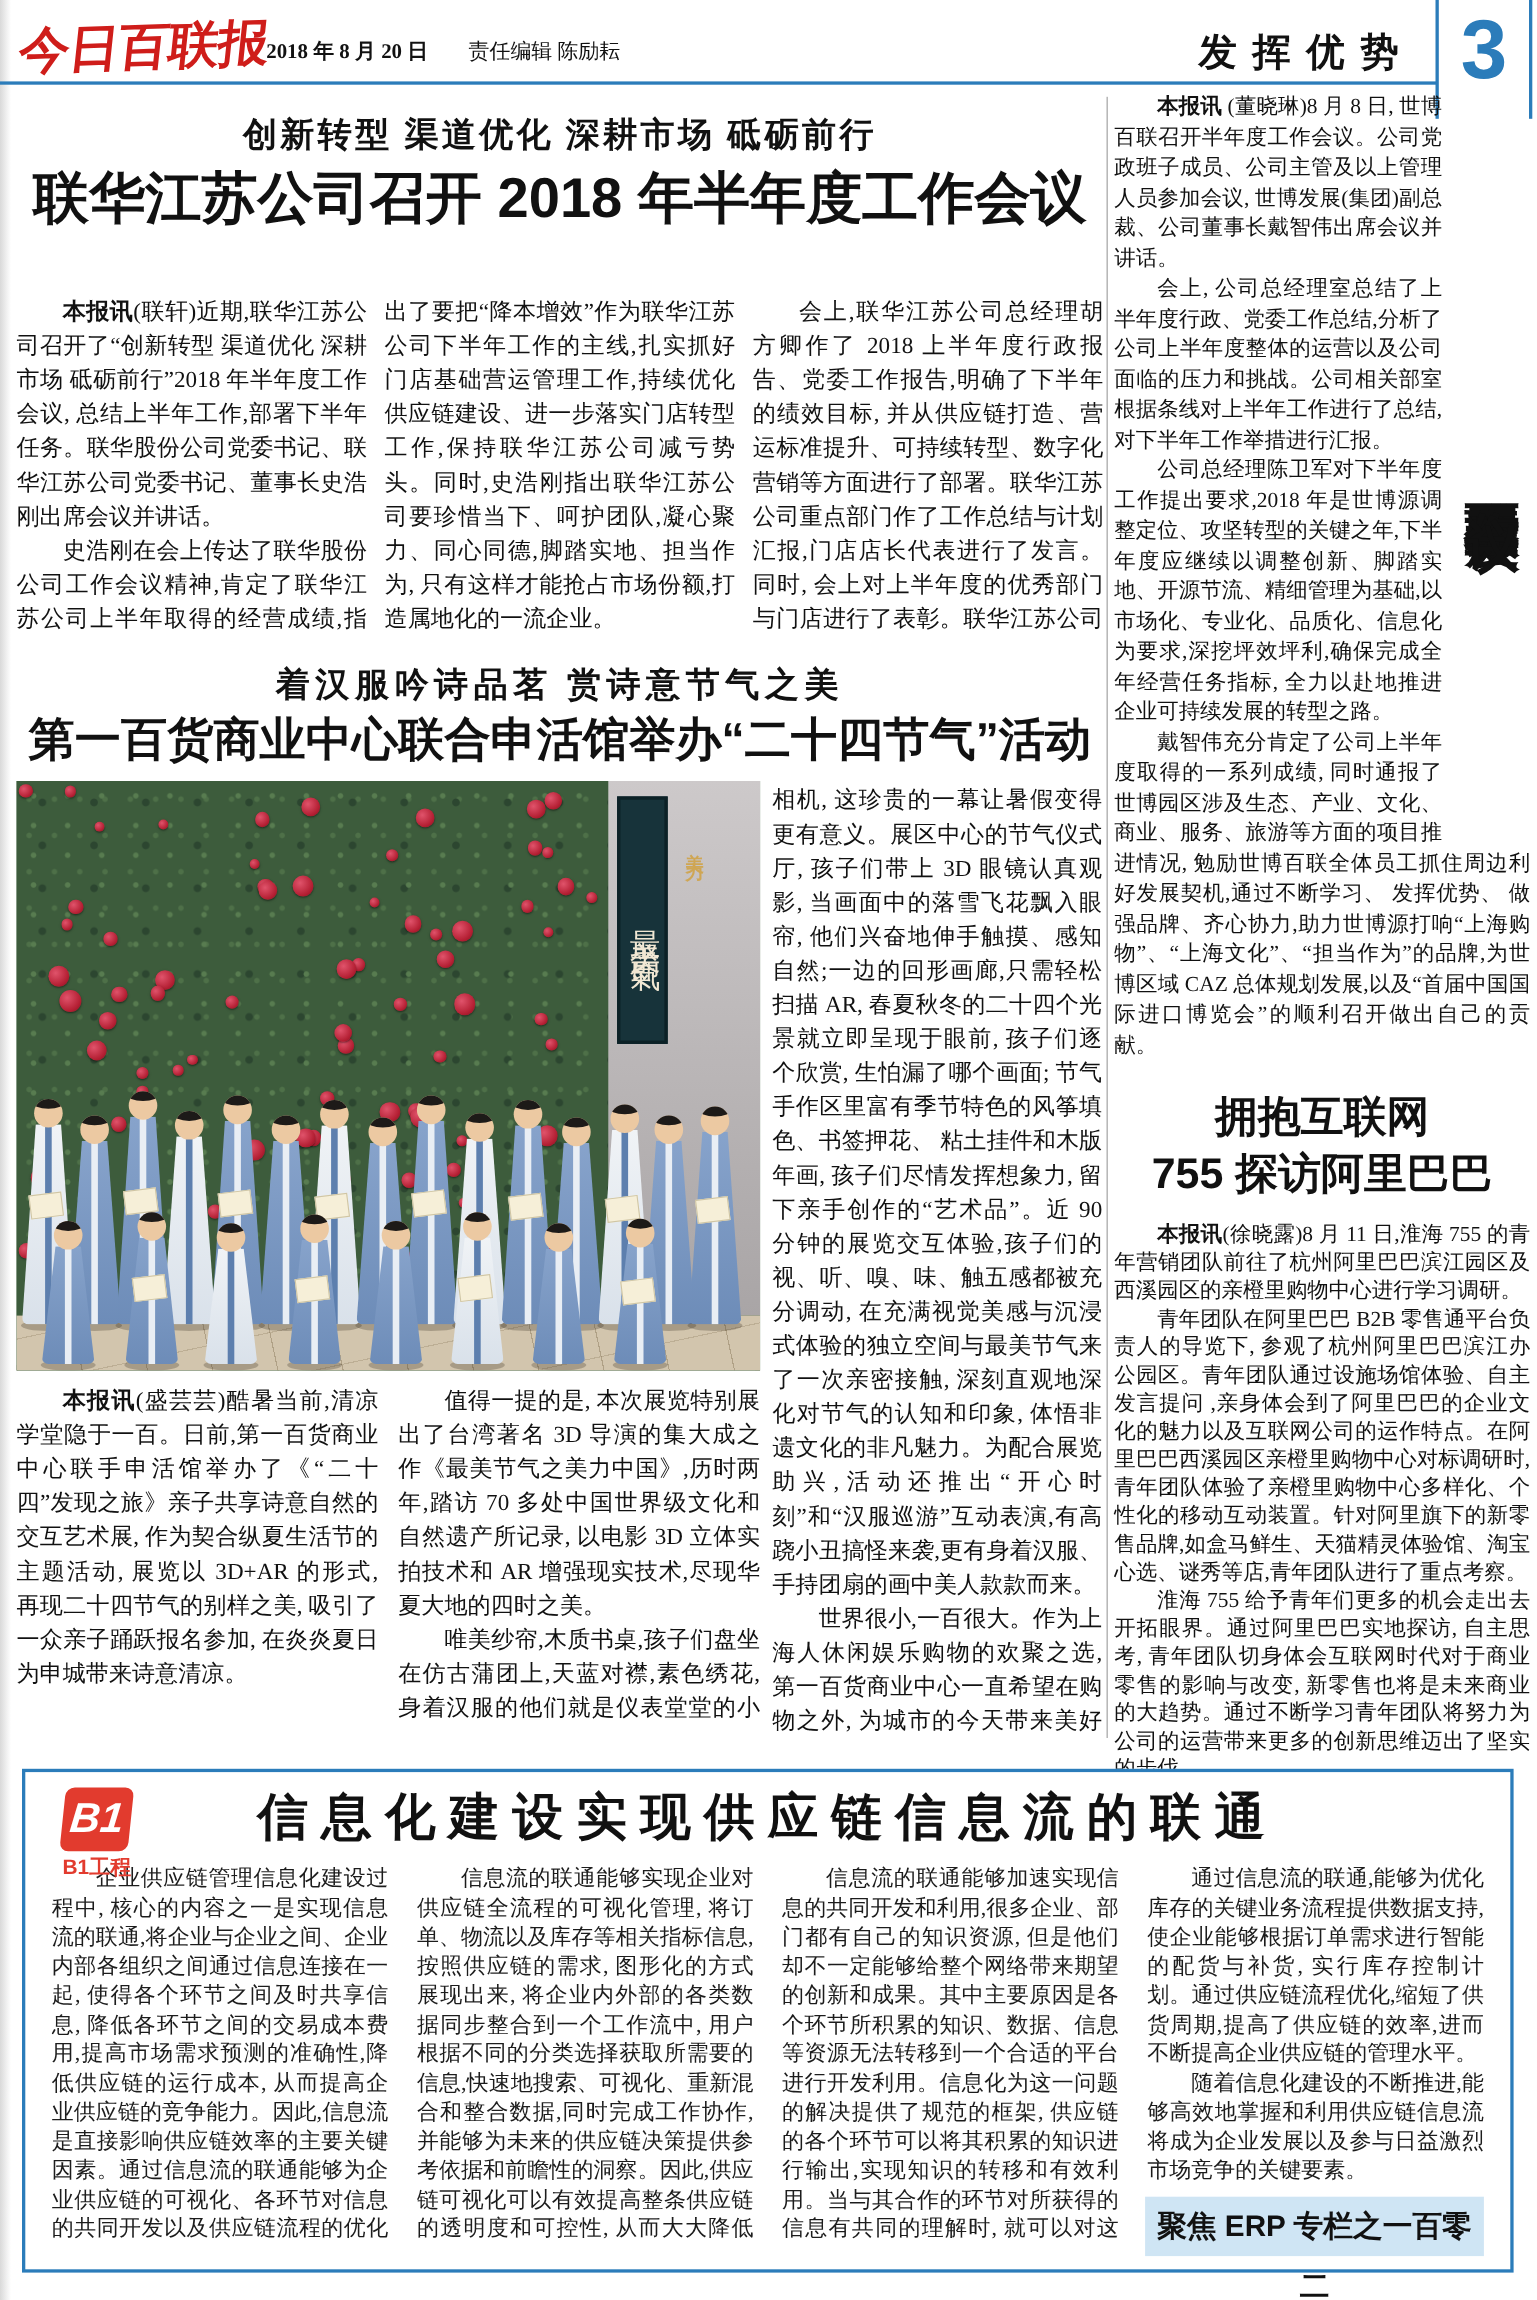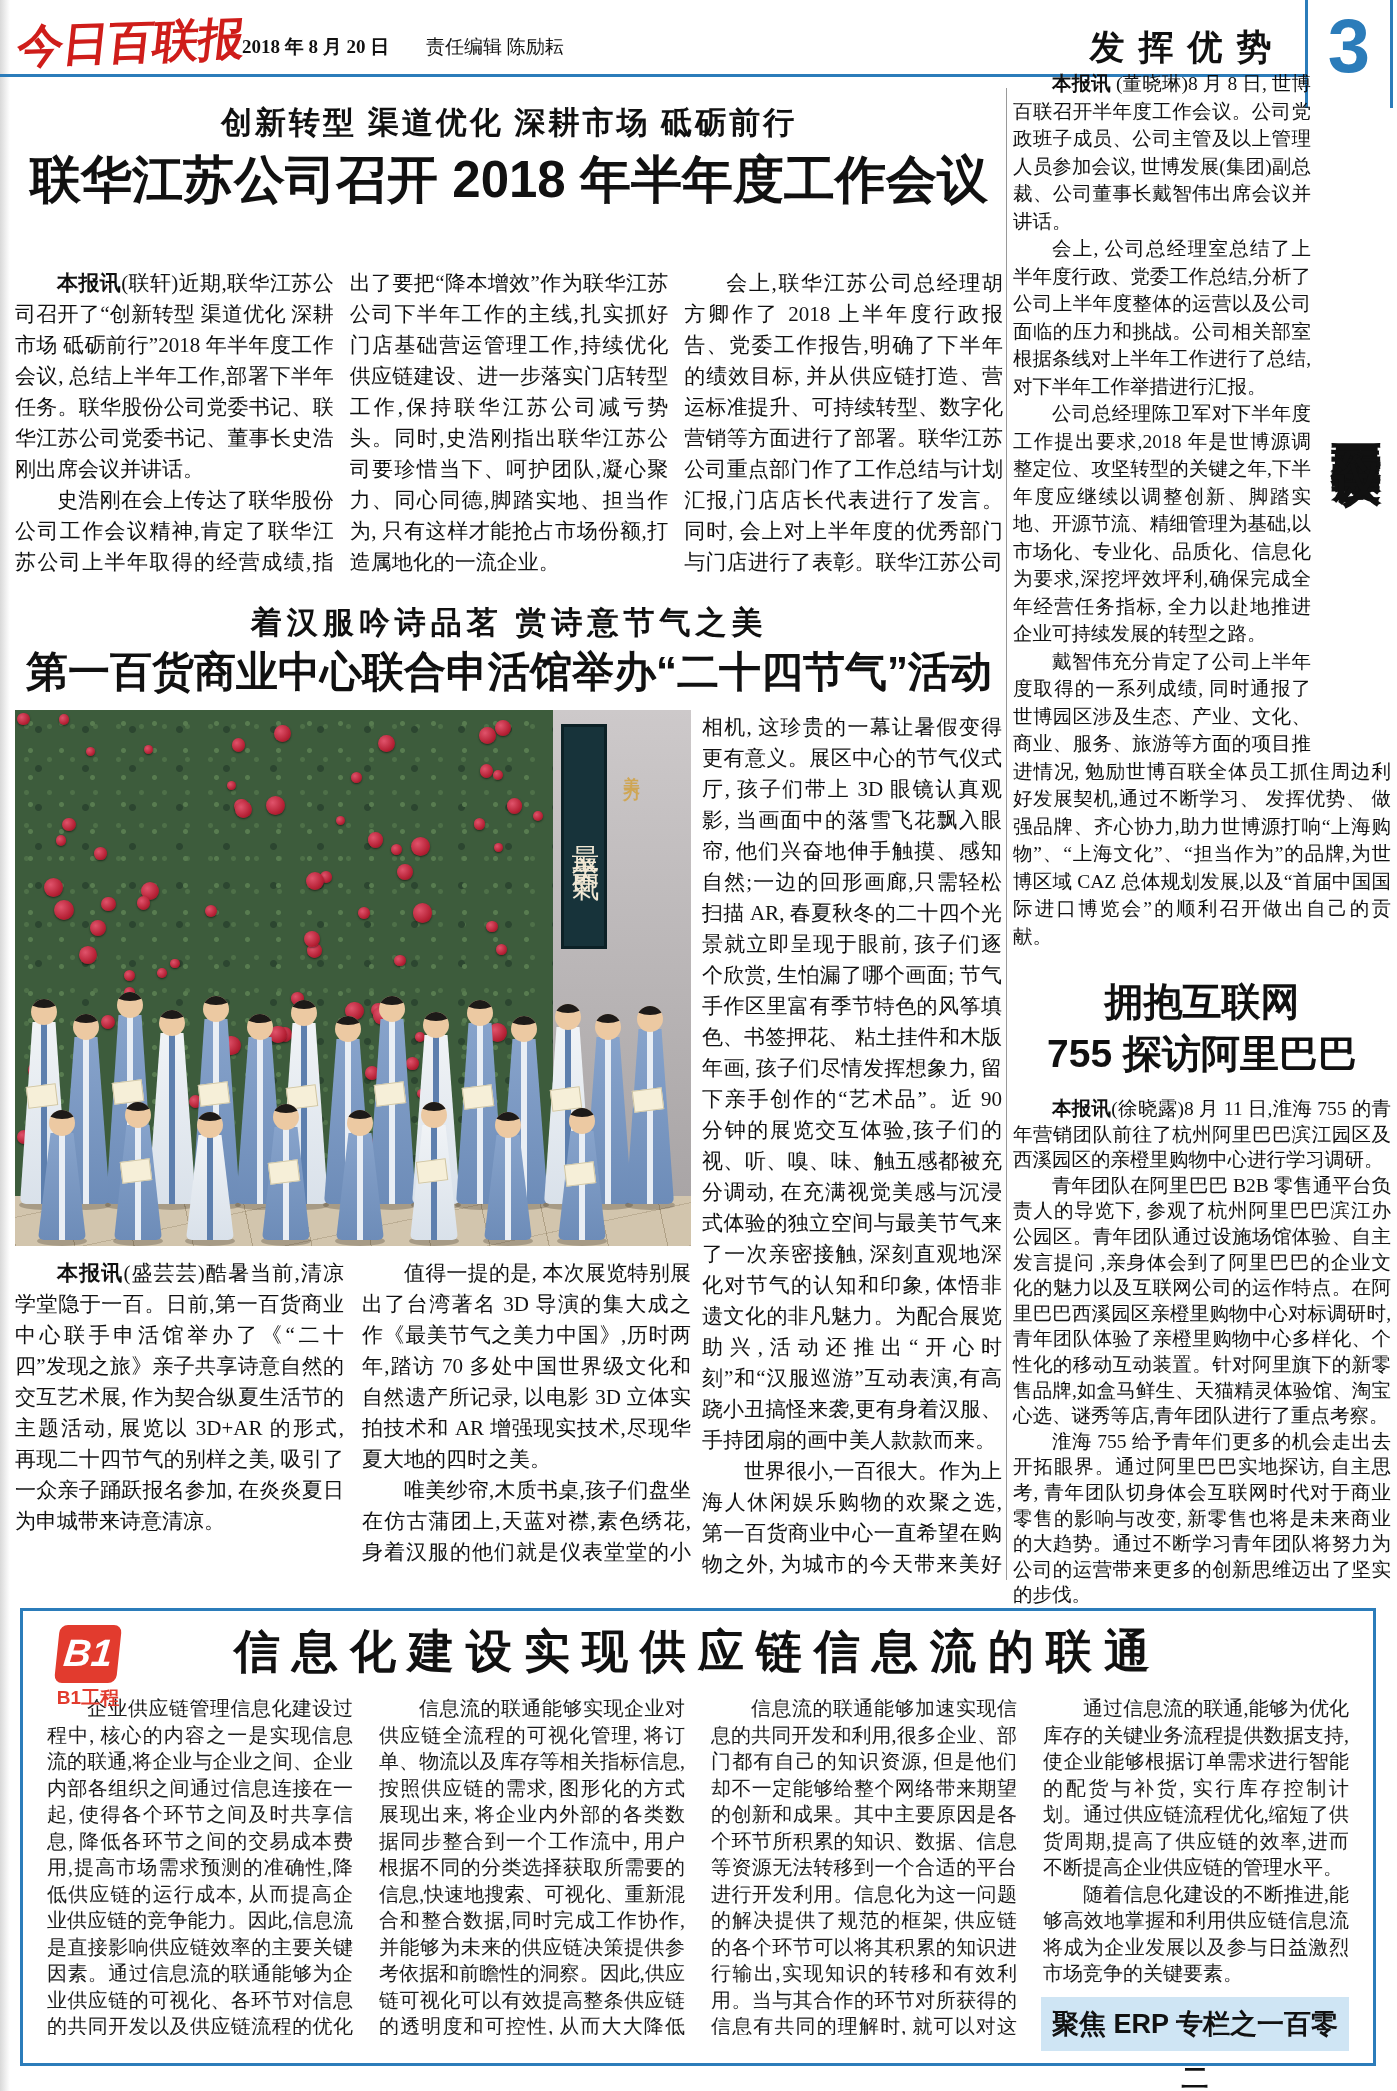--- a/index.html
+++ b/index.html
@@ -85,21 +85,21 @@
                clip-path:polygon(26% 0, 74% 0, 100% 100%, 0 100%); border-radius:6px; }
   .kid.blue .robe { background:linear-gradient(#87a3cb,#6d8cb8); }
   .kid.blue .robe::before { content:""; position:absolute; left:44%; top:0; bottom:0; width:6px; background:#e9eef4; }
   .kid.white .robe { background:linear-gradient(#f0f3f6,#d9e1ea); }
   .kid.white .robe::before { content:""; position:absolute; left:44%; top:0; bottom:0; width:6px; background:#5d7fae; }
   .kid .paper { position:absolute; left:10px; top:42%; width:30px; height:22px;
                 background:#f6efd8; border:1px solid #cfc5a4; transform:rotate(-7deg); }
 
   
   .side-rule { position:absolute; left:1006px; top:88px; width:1px; height:1492px; background:#9a9a9a; }
-  .sidebar { position:absolute; left:1013px; top:70px; width:378px; z-index:1; }
+  .sidebar { position:absolute; left:1013px; top:84px; width:378px; z-index:1; }
   .v-head { float:right; writing-mode:vertical-rl; text-orientation:upright;
             width:66px; height:648px; margin:14px 0 10px 14px;
             font-size:50px; font-weight:900; letter-spacing:1px; text-align:center;
             font-family:"Liberation Sans","DejaVu Sans",sans-serif; }
   .side-art1 { font-size:19.5px; line-height:27.5px; text-align:justify; }
   .side-head2 { clear:both; margin-top:26px; text-align:center; font-weight:900;
                 font-size:39px; line-height:52px;
                 font-family:"Liberation Sans","DejaVu Sans",sans-serif; }
   .side-art2 { margin-top:16px; font-size:19.5px; line-height:25.6px; text-align:justify; }
 

